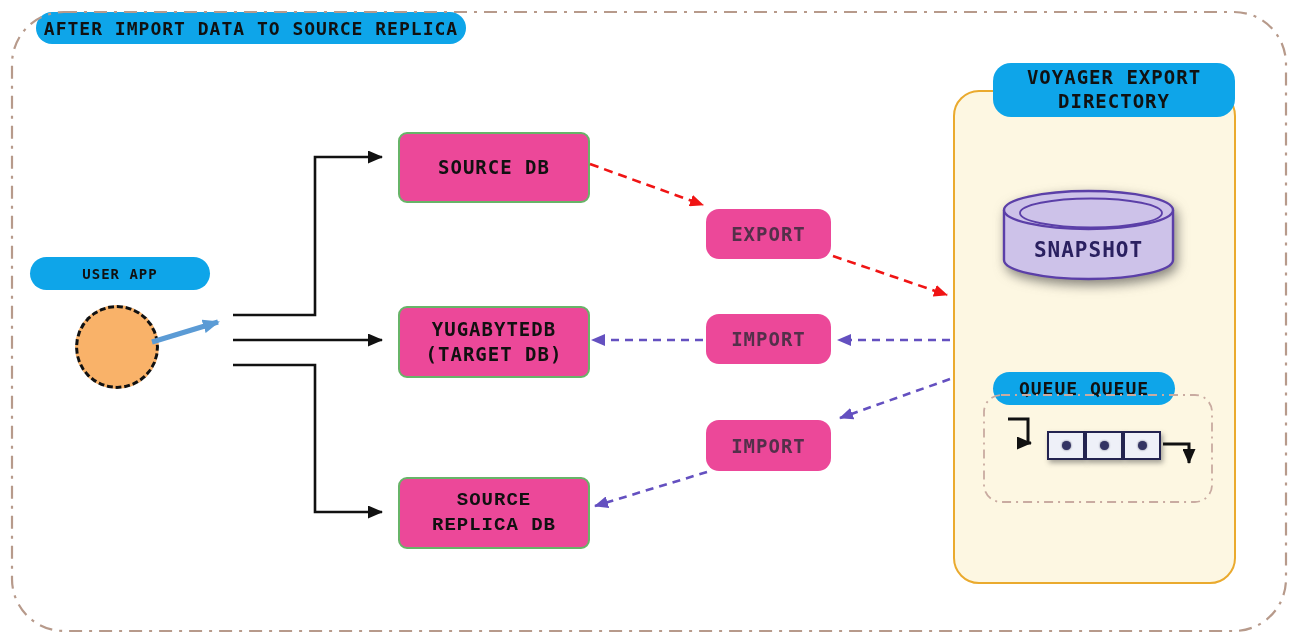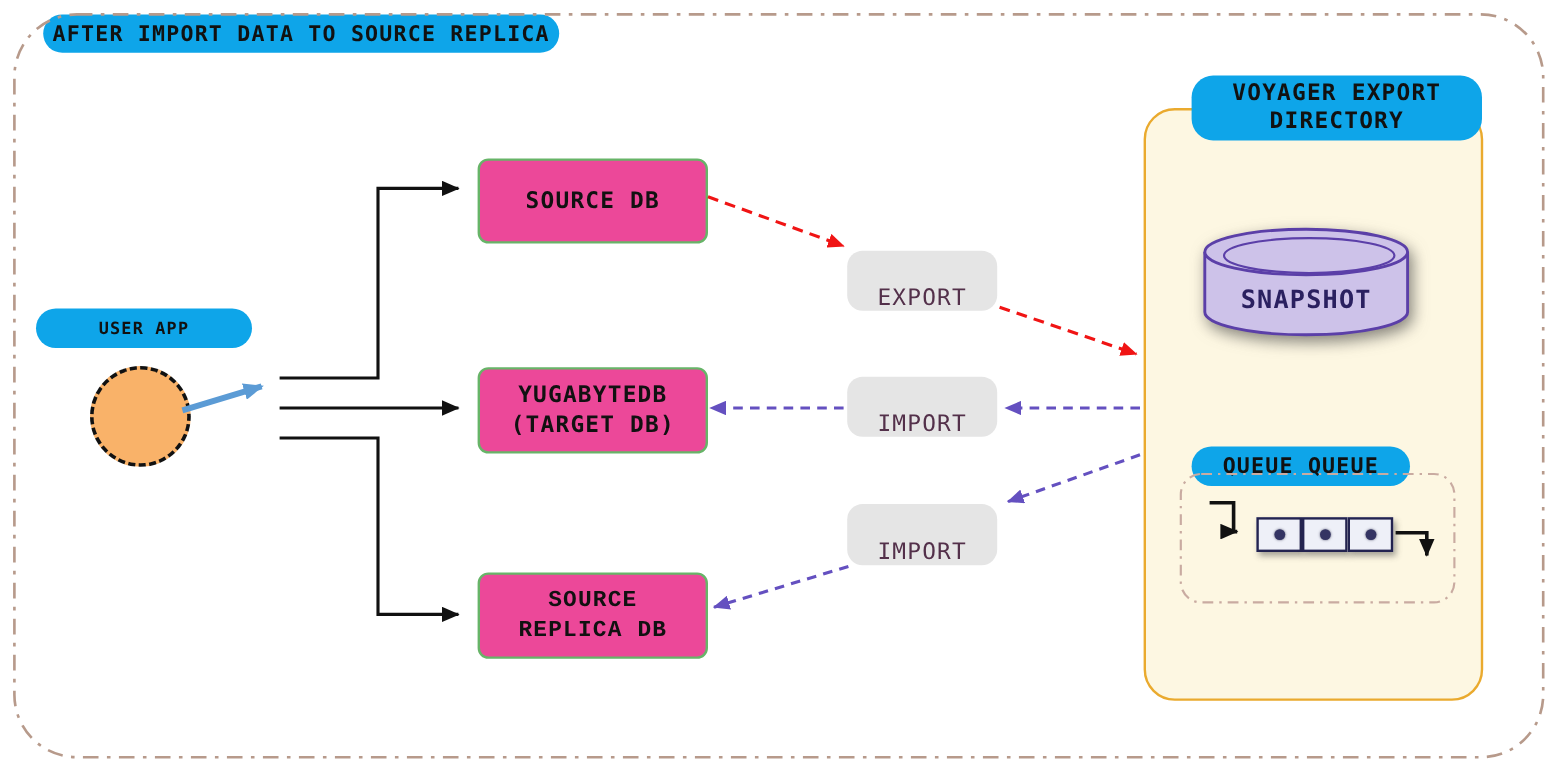--- a/index.html
+++ b/index.html
@@ -19,23 +19,23 @@
   .pill.two-line{flex-direction:column;line-height:1.25;}
   
   .db-box{
     background:#ec4899;border:2px solid #67b468;border-radius:9px;
     display:flex;flex-direction:column;align-items:center;justify-content:center;
     font-weight:bold;font-size:19px;color:#111111;line-height:1.3;
     letter-spacing:1px;z-index:4;
   }
   
   .flow-box{
-    background:#e5e5e5;border-radius:13px;
-    display:flex;align-items:flex-end;justify-content:center;
-    font-weight:normal;font-size:19px;color:#53304a;letter-spacing:1px;
+    background:#ec4899;border-radius:13px;
+    display:flex;align-items:center;justify-content:center;
+    font-weight:bold;font-size:19px;color:#53304a;letter-spacing:1px;
     z-index:4;
   }
   
   .panel{
     background:#fdf7e2;border:2px solid #eaaa2e;border-radius:26px;
     z-index:1;
   }
   
   .user-circle{
     width:84px;height:84px;border-radius:50%;

